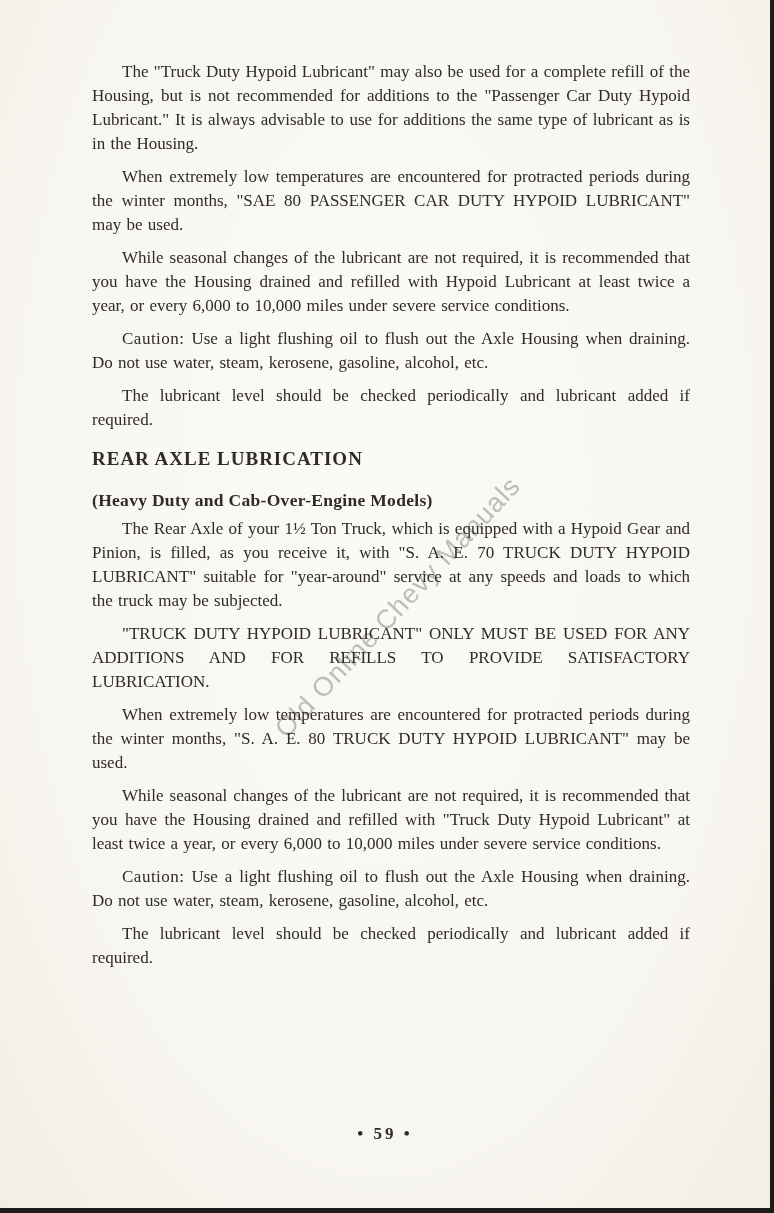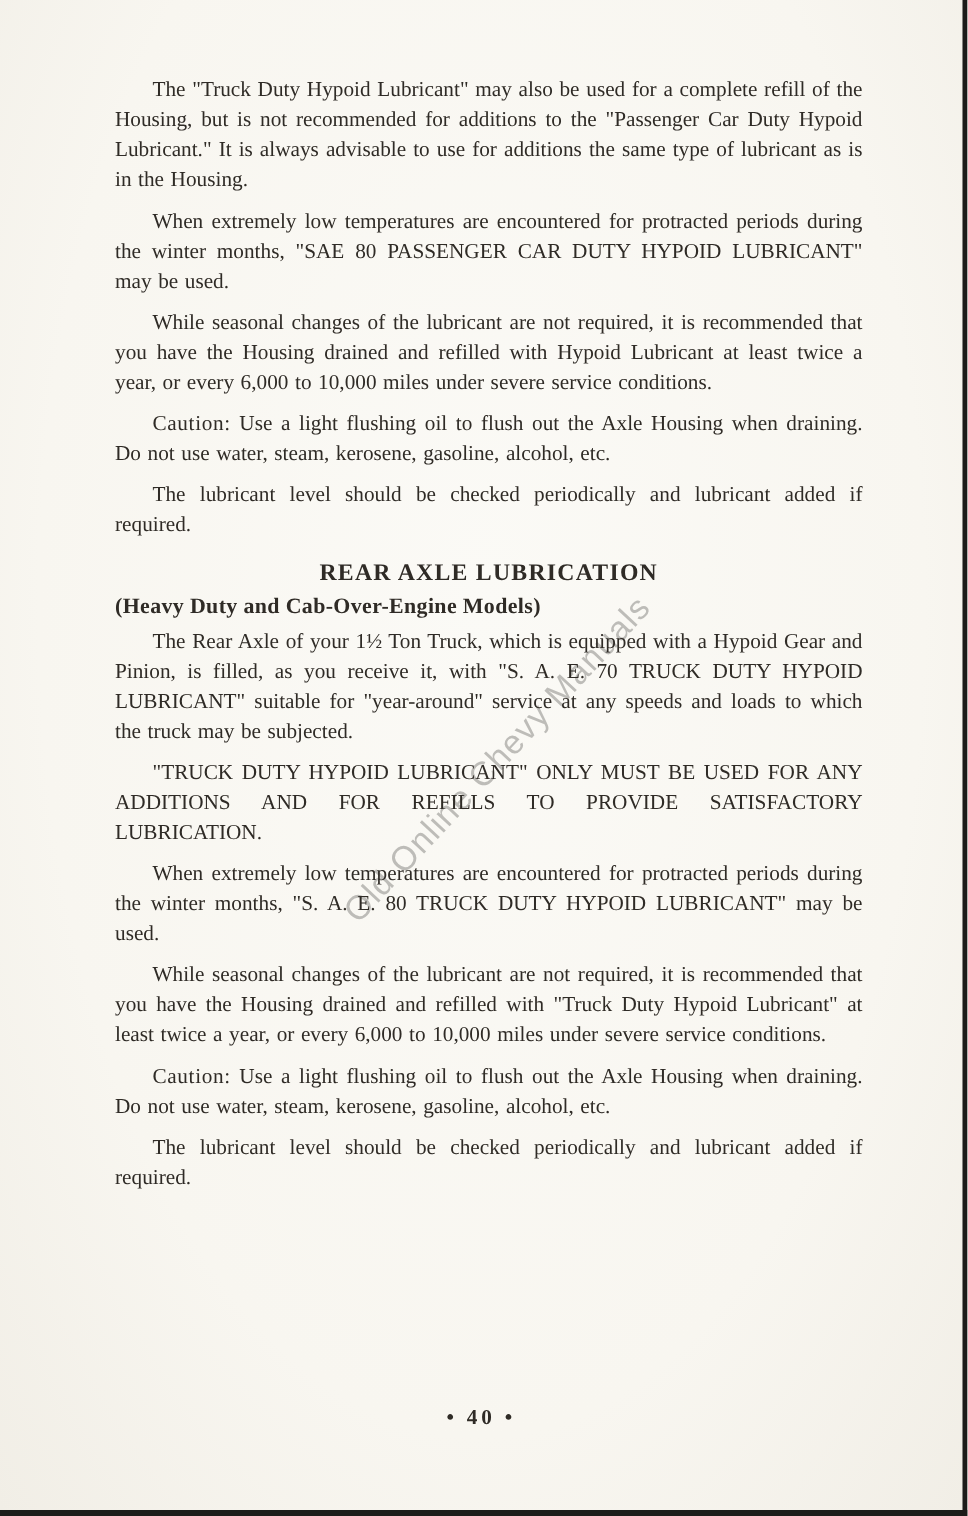--- a/index.html
+++ b/index.html
@@ -31,22 +31,22 @@
     text-align: justify;
     font-size: 17px;
     line-height: 24px;
     word-spacing: 1px;
   }
   p.para .lead {
     font-weight: normal;
     letter-spacing: 0.5px;
   }
   h2.heading {
-    margin: 14px 0 1px 0;
-    text-align: center;
+    margin: 14px 0 17px 0;
+    text-align: left;
     font-size: 19px;
     line-height: 25px;
     font-weight: bold;
     letter-spacing: 1px;
   }
   h3.subheading {
     margin: 0 0 5px 0;
     text-align: left;
     font-size: 17.5px;
     line-height: 24px;
@@ -107,15 +107,15 @@
     <p class="para">"TRUCK DUTY HYPOID LUBRICANT" ONLY MUST BE USED FOR ANY ADDITIONS AND FOR REFILLS TO PROVIDE SATISFACTORY LUBRICATION.</p>
     <p class="para">When extremely low temperatures are encountered for protracted periods during the winter months, "S. A. E. 80 TRUCK DUTY HYPOID LUBRICANT" may be used.</p>
     <p class="para">While seasonal changes of the lubricant are not required, it is recommended that you have the Housing drained and refilled with "Truck Duty Hypoid Lubricant" at least twice a year, or every 6,000 to 10,000 miles under severe service conditions.</p>
 
     <p class="para"><span class="lead">Caution:</span><span> Use a light flushing oil to flush out the Axle Housing when draining. Do not use water, steam, kerosene, gasoline, alcohol, etc.</span></p>
 
     <p class="para">The lubricant level should be checked periodically and lubricant added if required.</p>
 
   </div>
 
-  <div class="page-number">• 40 •</div>
+  <div class="page-number">• 59 •</div>
 
 </div>
 
 </body></html>

